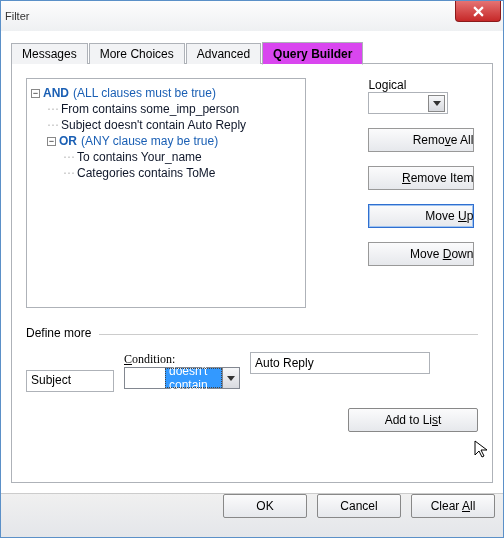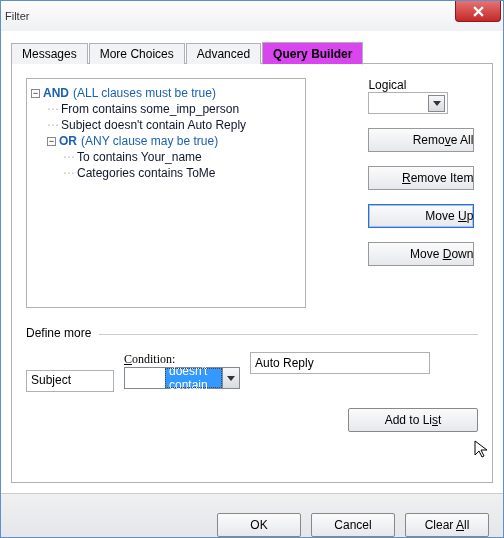--- a/index.html
+++ b/index.html
@@ -45,21 +45,21 @@
   .form-col { display: flex; flex-direction: column; margin-right: 10px; }
   .form-col .lbl { margin-bottom: 0; font-family: Liberation Serif, serif; }
   .readonly { border: 1px solid #aeb2b8; width: 88px; height: 22px; padding: 2px 4px; display: flex; align-items: flex-start; background: #fff; margin-top: 18px; }
   .select-cond { width: 116px; height: 22px; border: 1px solid #828790; display: flex; align-items: center; cursor: pointer; padding-left: 40px; }
   .sel-text { flex: 1; padding: 0 4px; height: 100%; background: #3399ff; color: #fff; display: flex; align-items: center; outline: 1px dotted #444; outline-offset: -1px;}
   .sel-btn { width: 17px; height: 100%; border-left: 1px solid #828790; background: linear-gradient(#f6f7f9,#d8dadf); display: flex; align-items: center; justify-content: center; }
   .value-input { width: 180px; height: 22px; border: 1px solid #aeb2b8; padding: 9px 4px; font-family: inherit; font-size: 12px; }
   .addrow { display: flex; justify-content: flex-end; margin-top: 16px; }
   .addbtn { width: 130px; height: 24px; border: 1px solid #888; background: linear-gradient(#fbfbfc,#e6e8ec); text-align: center; line-height: 22px; cursor: pointer; border-radius: 2px; }
   
-  .footer { height: 44px; display: flex; align-items: flex-end; justify-content: flex-end; padding: 0 14px; background: linear-gradient(#f0f0f0,#e4e6ea); border-top: 1px solid #ccc; }
+  .footer { height: 44px; display: flex; align-items: flex-start; justify-content: flex-end; padding: 0 8px; background: linear-gradient(#f0f0f0,#e4e6ea); border-top: 1px solid #ccc; }
   .footer .fbtn { width: 84px; height: 24px; margin-left: 10px; border: 1px solid #888; background: linear-gradient(#fbfbfc,#e6e8ec); text-align: center; line-height: 22px; cursor: pointer; border-radius: 2px; }
   .cursor { position: absolute; width: 16px; height: 20px; pointer-events: none; }
 </style>
 </head>
 <body>
 
 <div class="window">
   <div class="titlebar">
     <div class="title">Filter</div>
     <div class="close-btn">

